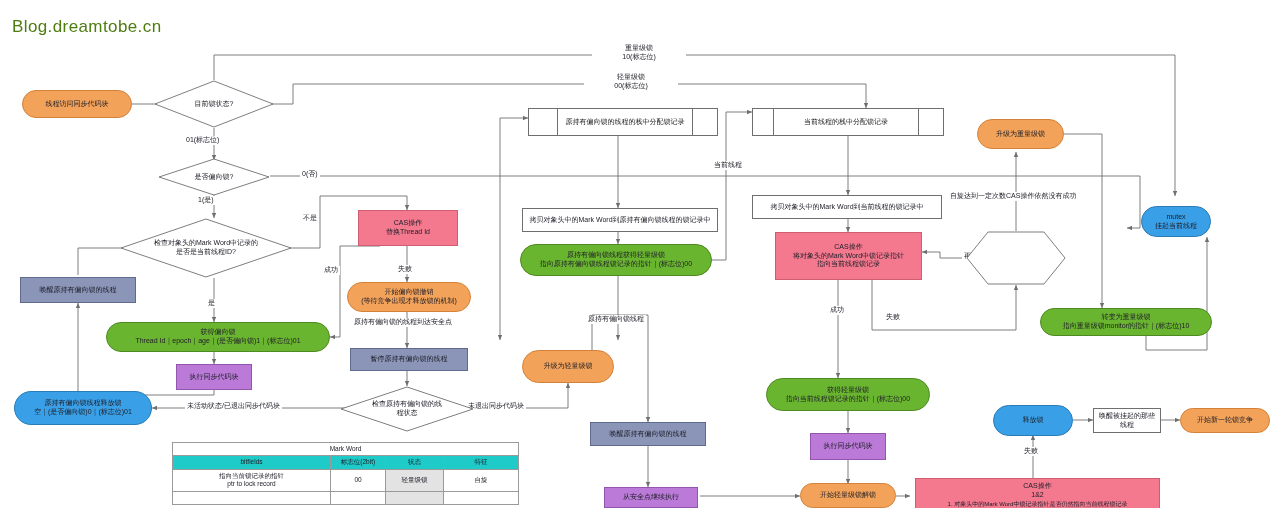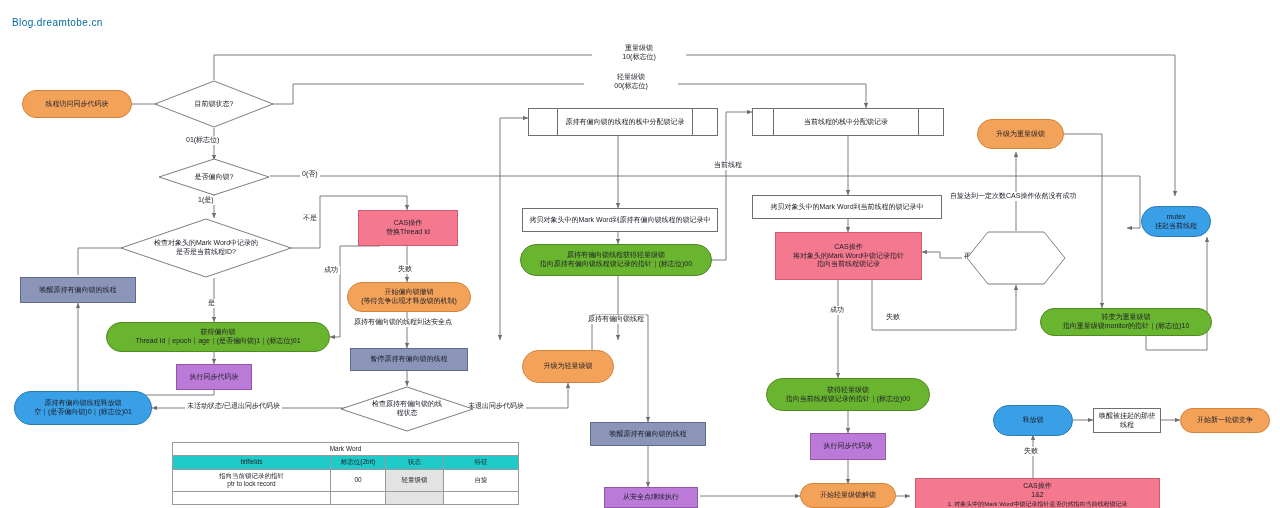--- a/index.html
+++ b/index.html
@@ -19,21 +19,21 @@
   .purple{background:#bb7ad8;border:1px solid #9256ad;}
   .slate{background:#8a95b8;border:1px solid #5f6a8d;}
   .pink{background:#f4788e;border:1px solid #cf5d72;}
   .white{background:#ffffff;border:1px solid #6f6f6f;}
   .diamond{background:transparent;border:none;}
   .diamond .l{position:relative;z-index:2;}
   .elabel{position:absolute;font-size:7px;color:#20202a;background:#fff;
           padding:0 2px;white-space:nowrap;text-align:center;line-height:1.25;}
   .title{position:absolute;font-size:8px;color:#333;left:0;width:1280px;
          text-align:center;top:11px;}
-  .watermark{position:absolute;left:12px;top:17px;font-size:10px;color:#0369a1;
+  .watermark{position:absolute;left:12px;top:17px;font-size:17px;color:#4d7c0f;
              letter-spacing:.4px;}
   
   .mwtable{position:absolute;left:172px;top:442px;width:347px;
            border-collapse:collapse;font-size:6.5px;background:#fff;}
   .mwtable td,.mwtable th{border:1px solid #9a9a9a;text-align:center;
            padding:2px 1px;font-weight:normal;color:#20202a;line-height:1.3;}
   .mwtable .hdr{background:#1ecbc8;}
   .mwtable .cap{background:#fff;}
   .mwtable .statecell{background:#e3e3e3;}
   .casbig{position:absolute;left:915px;top:478px;width:245px;

